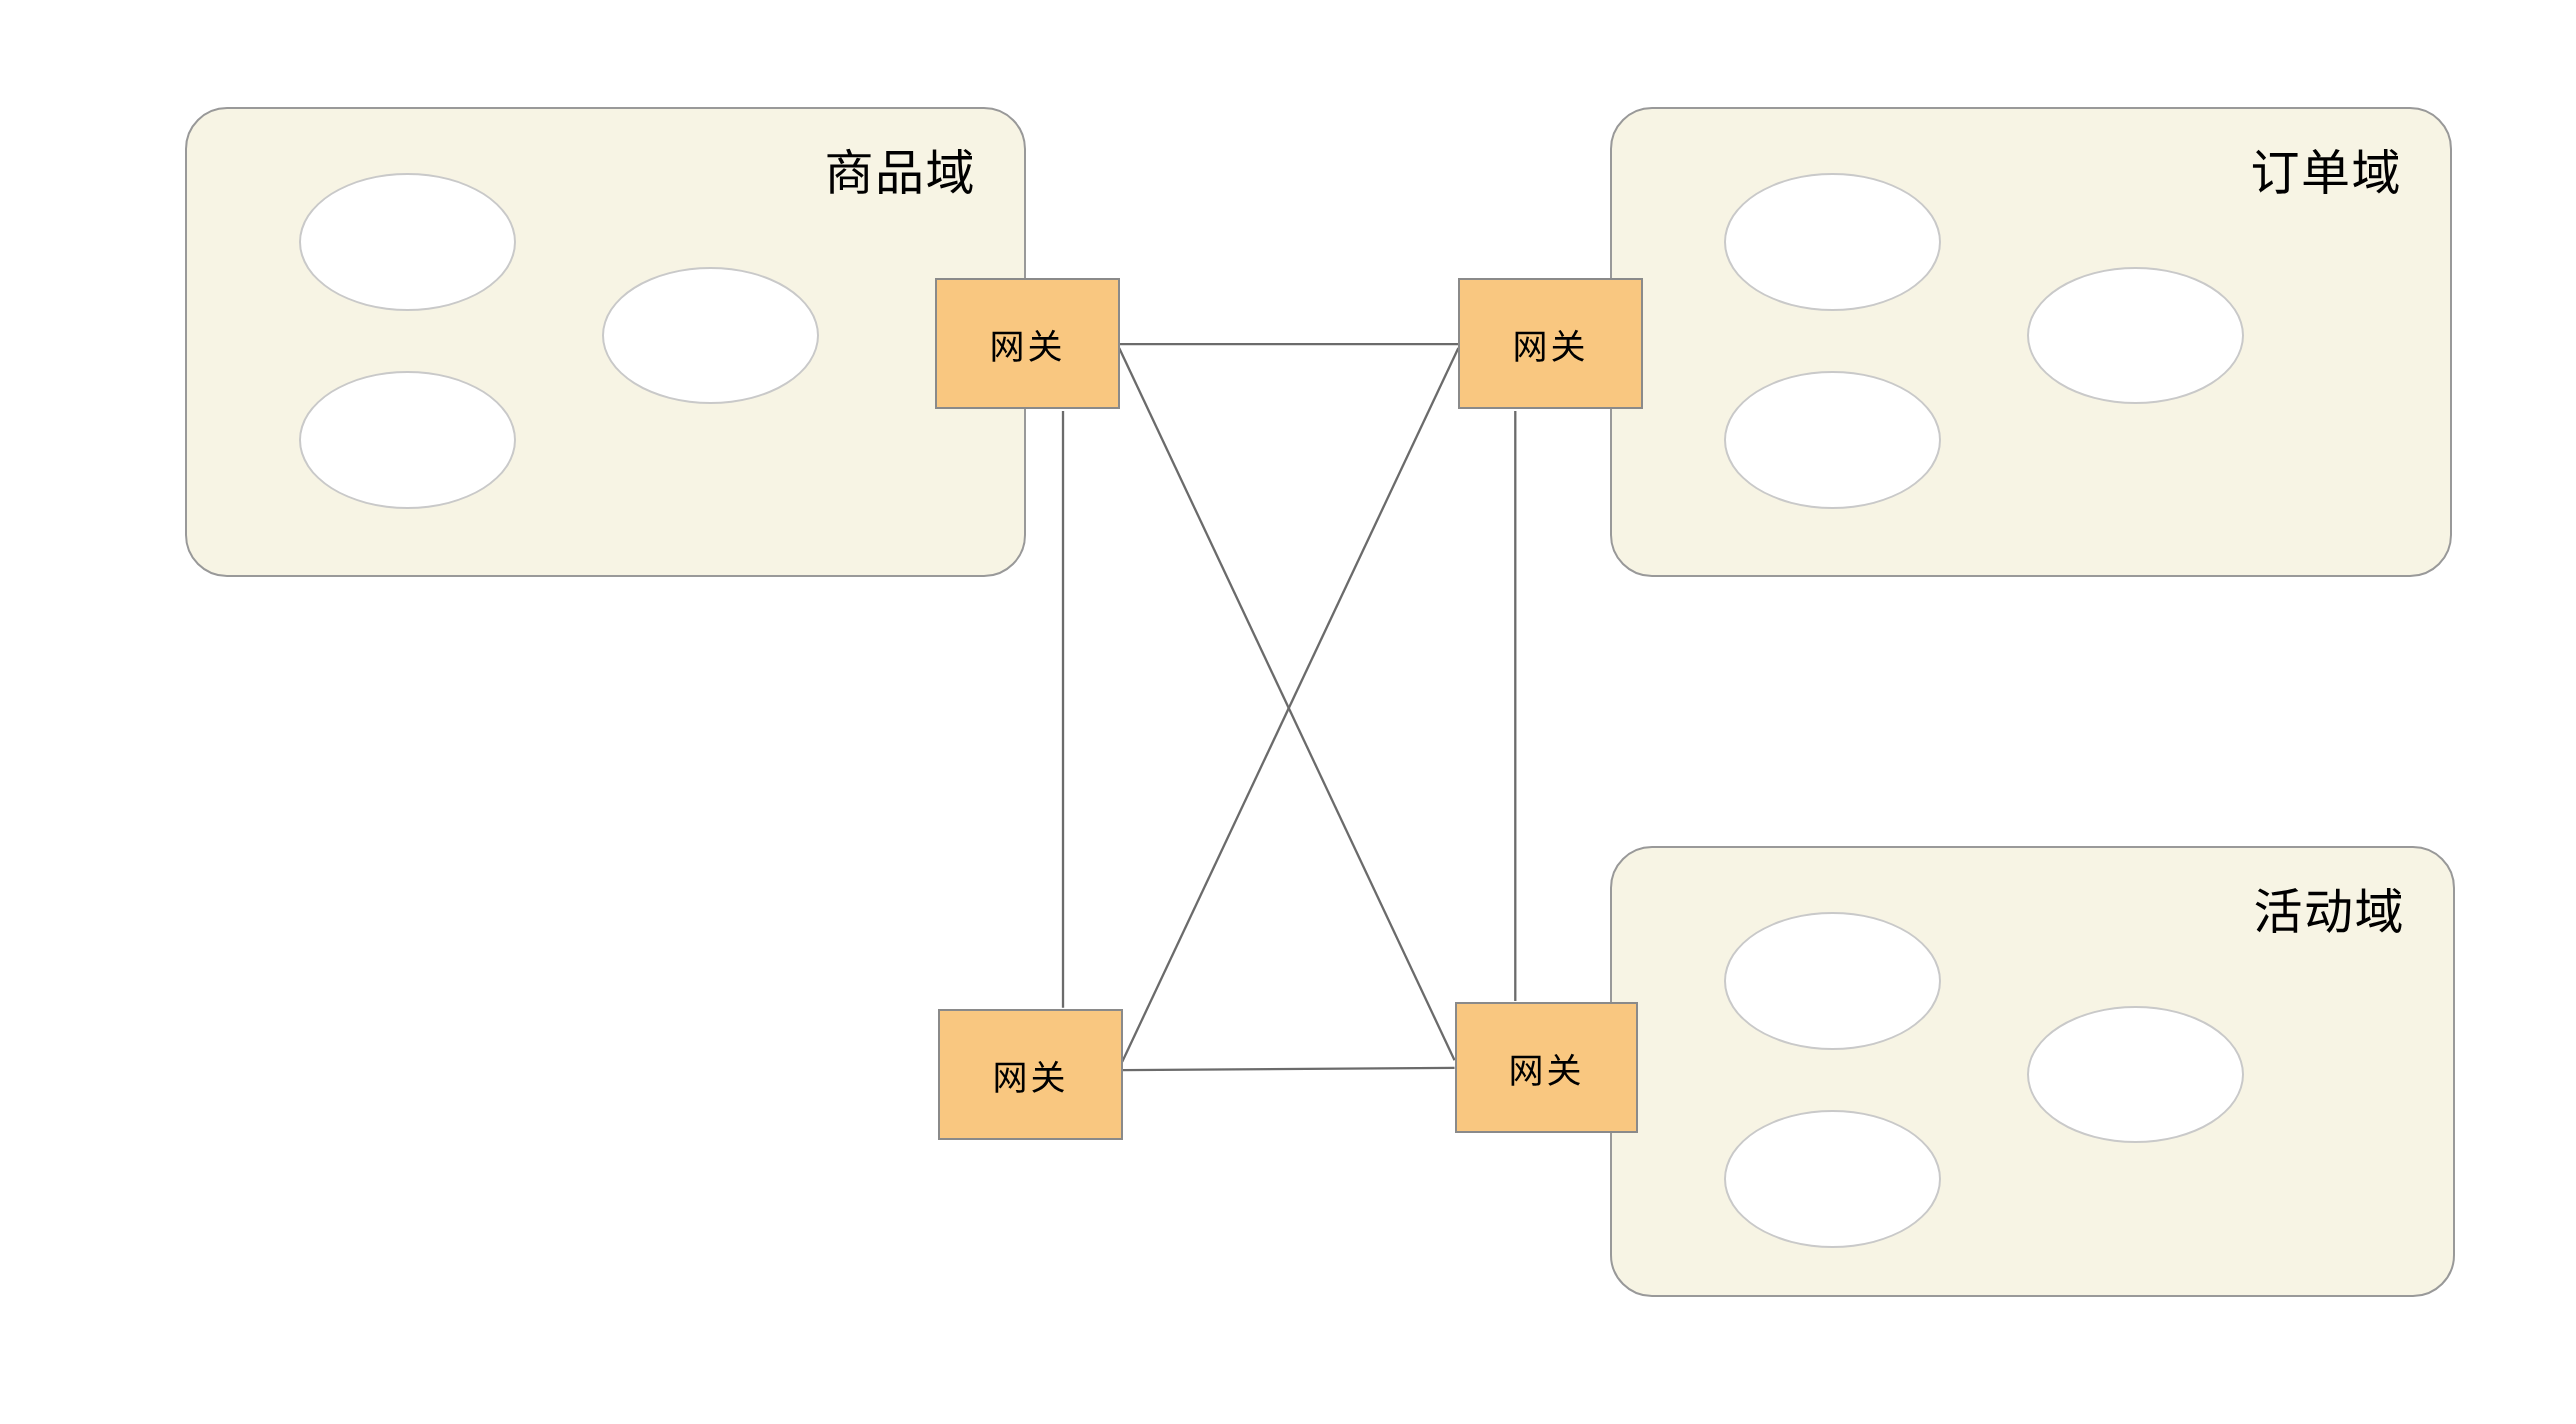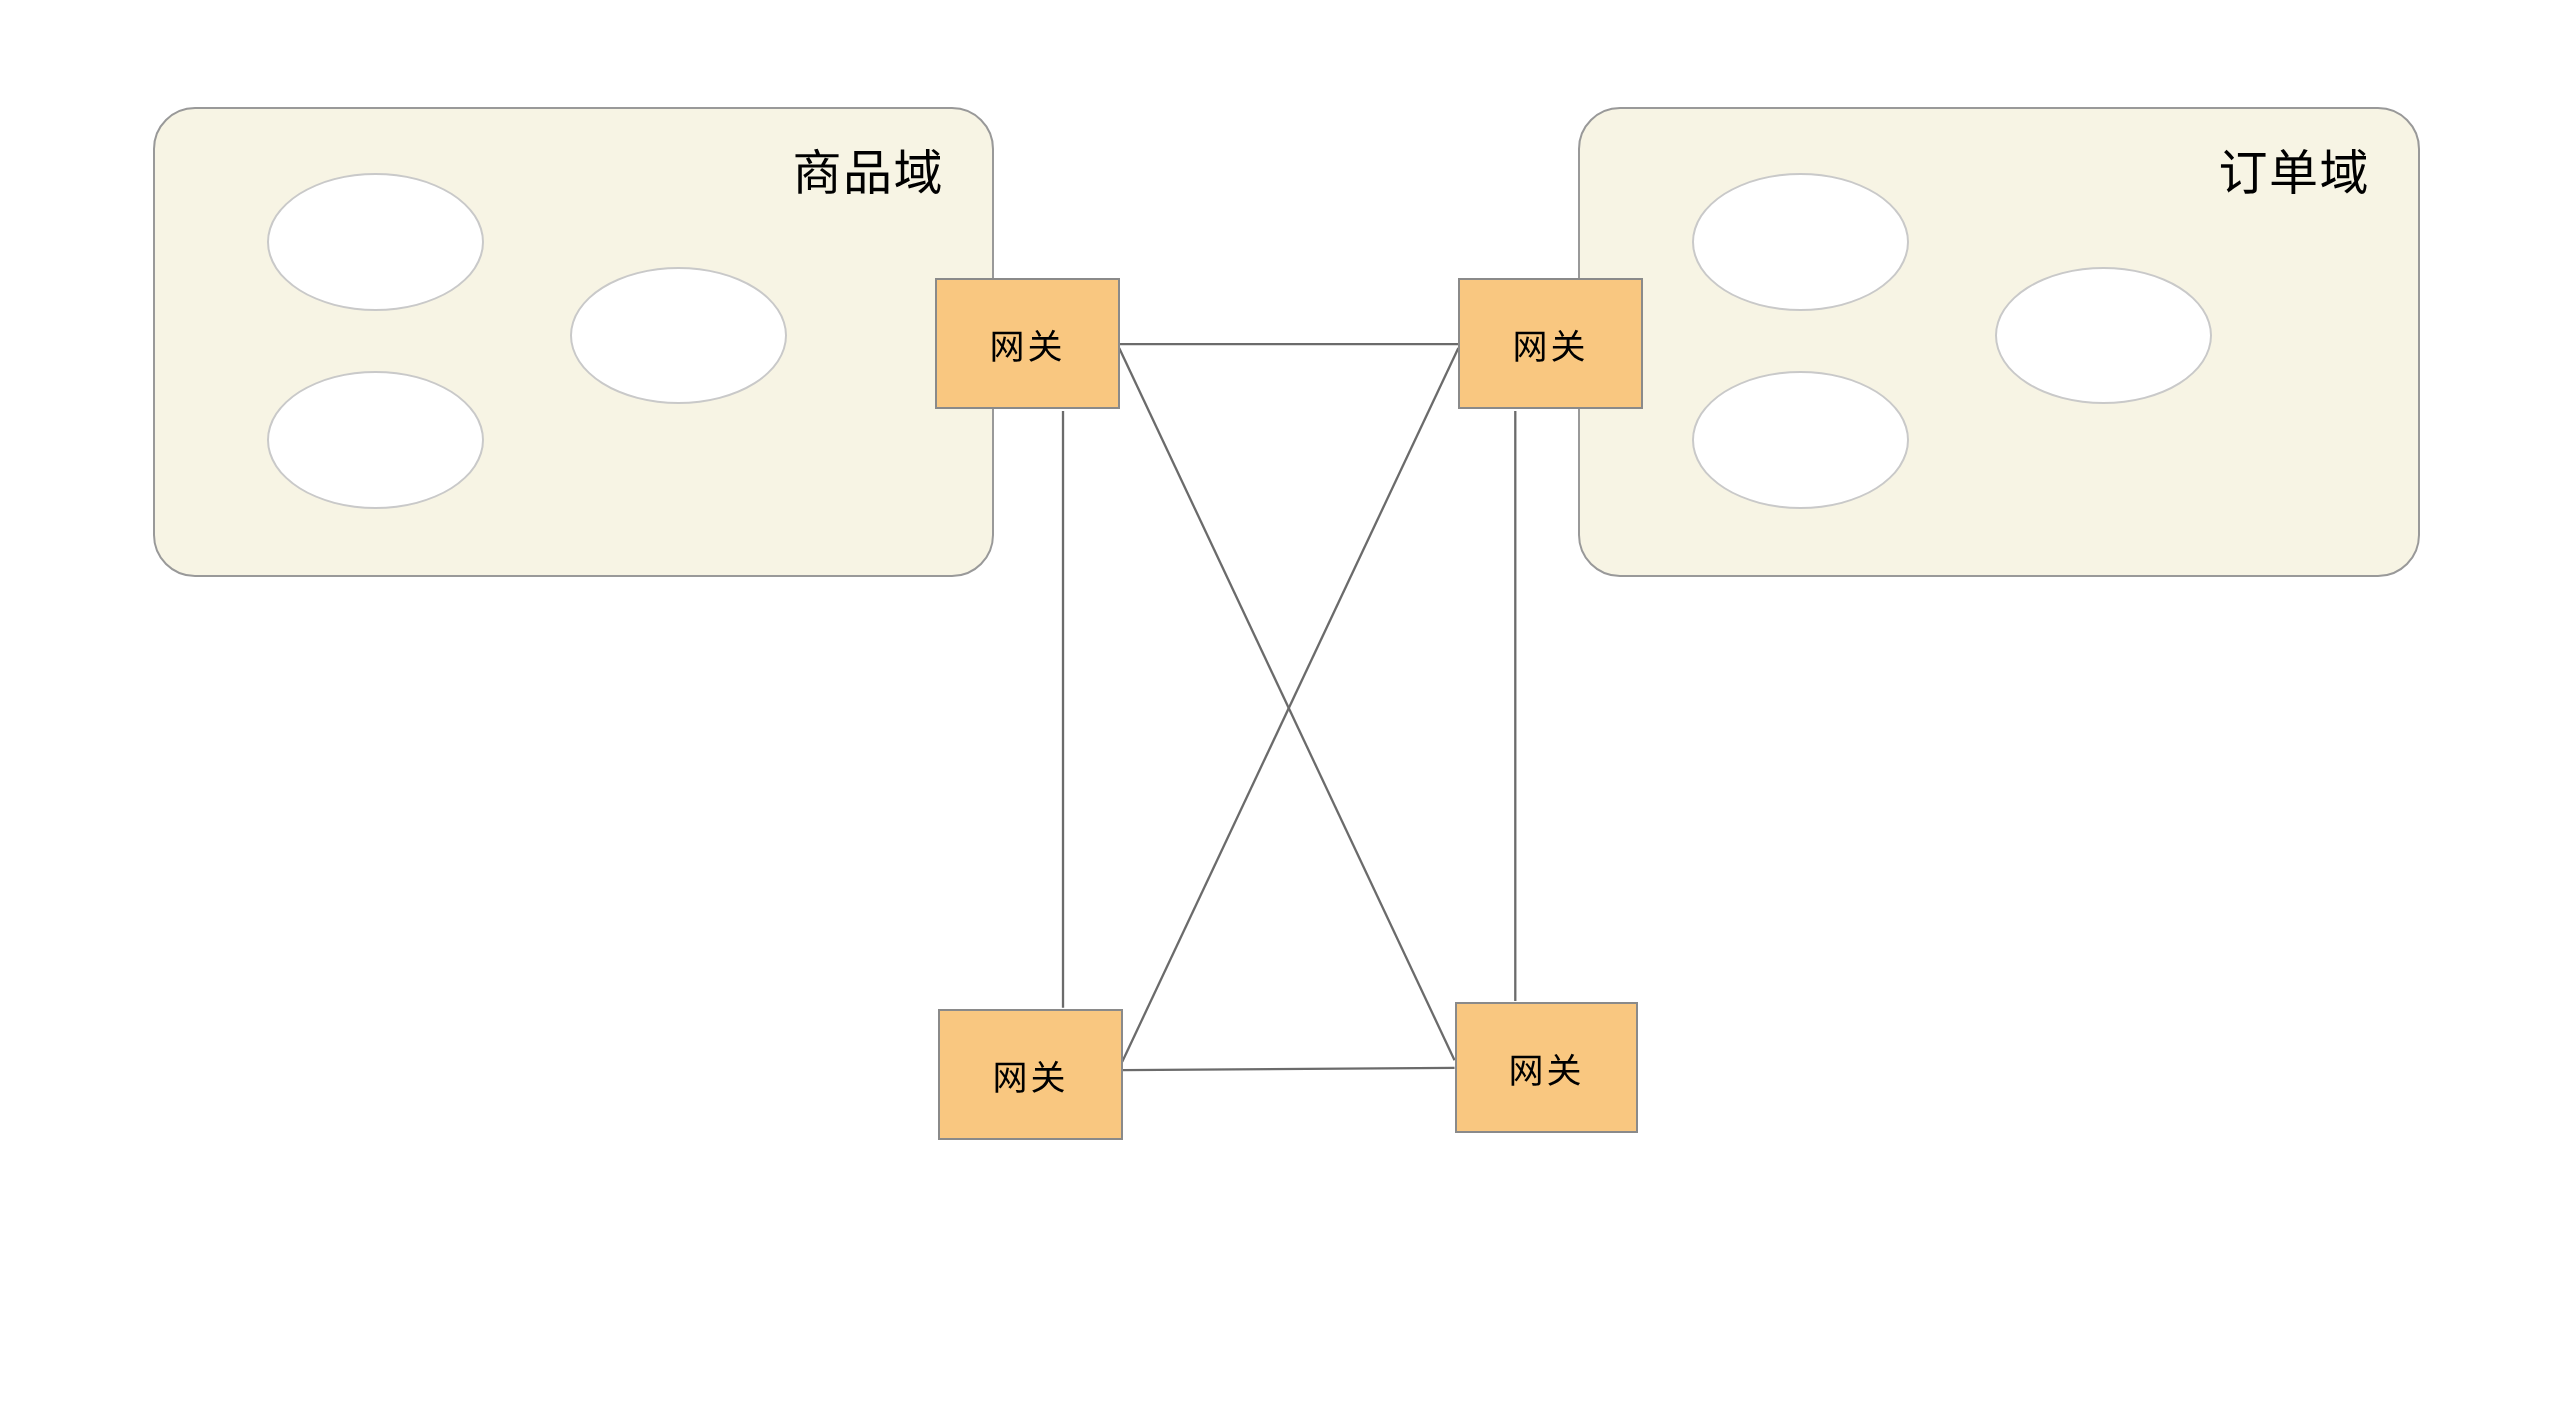--- a/index.html
+++ b/index.html
@@ -26,20 +26,21 @@
     stroke: var(--connector, #6b6b6b);
     stroke-width: 3;
   }
   .dbox {
     position: absolute;
     box-sizing: border-box;
     background: var(--domain-fill, #f7f4e4);
     border: 2.3px solid var(--domain-border, #999999);
     border-radius: 42px;
     z-index: 1;
+    margin-left: 32px;
   }
   .dtitle {
     position: absolute;
     top: 38px;
     right: 48px;
     font-size: 49px;
     line-height: 1.1;
     color: var(--label-text, #000000);
     letter-spacing: 1.5px;
     white-space: nowrap;
@@ -105,20 +106,26 @@
   </div>
 
   <div class="dbox" id="box-order">
     <span class="dtitle">订单域</span>
     <div class="ell e1"></div>
     <div class="ell e2"></div>
     <div class="ell e3"></div>
   </div>
 
 
+  <div class="dbox" id="box-activity">
+    <span class="dtitle">活动域</span>
+    <div class="ell e1"></div>
+    <div class="ell e2"></div>
+    <div class="ell e3"></div>
+  </div>
 
   <div class="gw" id="gw-product">
     <span>网关</span>
   </div>
   <div class="gw" id="gw-order">
     <span>网关</span>
   </div>
   <div class="gw" id="gw-payment">
     <span>网关</span>
   </div>

